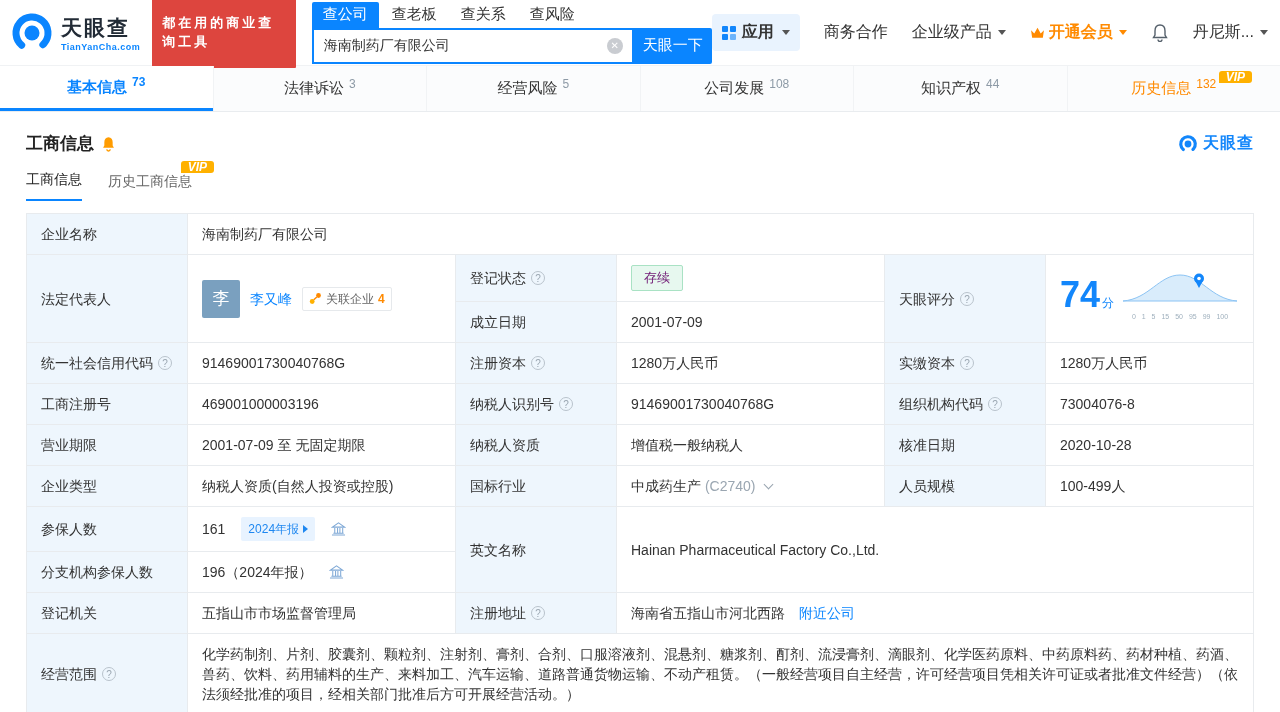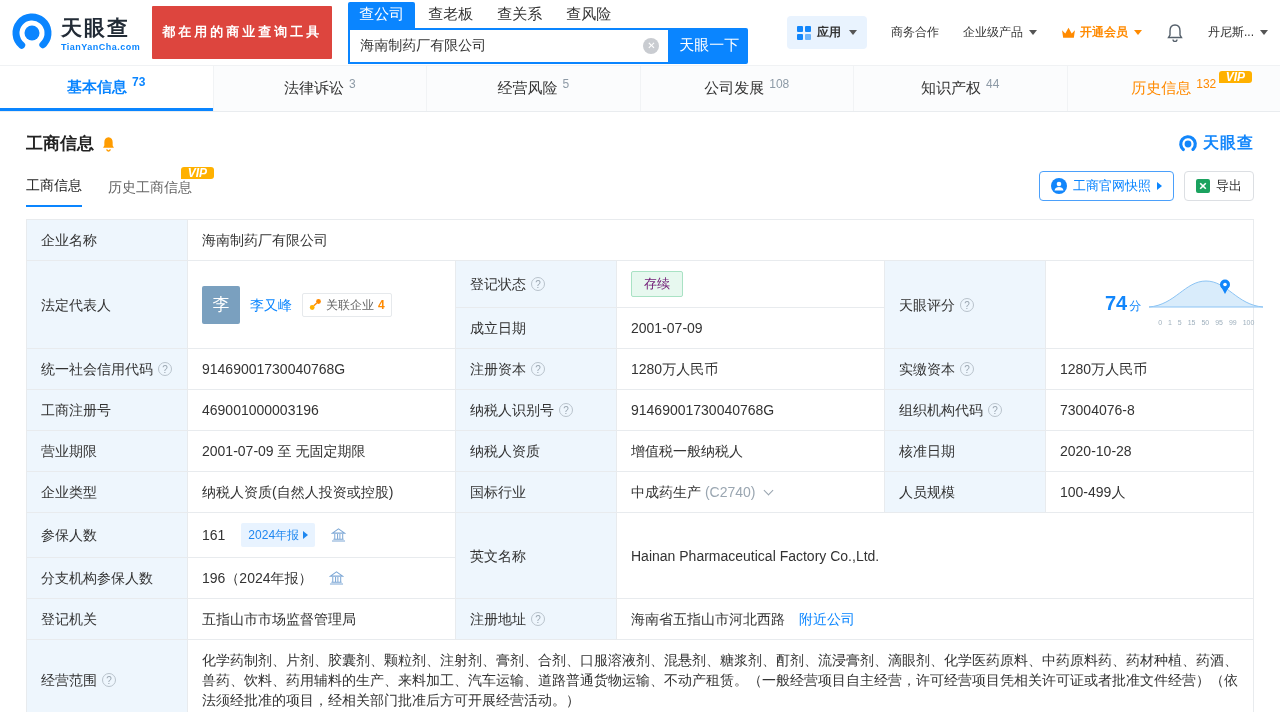--- a/index.html
+++ b/index.html
@@ -19,21 +19,21 @@
   .stab { font-size:15px; color:#333; padding:3px 11px 4px; cursor:pointer; }
   .stab.active { background:#0a85ff; color:#fff; border-radius:2px 2px 0 0; }
   .search-row { display:flex; }
   .search-box { position:relative; width:322px; height:36px; border:2px solid #0a85ff; background:#fff; }
   .search-input { width:100%; height:100%; border:none; outline:none; padding:0 32px 0 10px; font-size:14px; color:#333;
     font-family:"Liberation Sans", sans-serif; }
   .clear { position:absolute; right:9px; top:8px; width:16px; height:16px; border-radius:50%; background:#c9ccd1;
     color:#fff; font-size:10px; line-height:16px; text-align:center; cursor:pointer; }
   .search-btn { width:78px; height:36px; background:#0a85ff; color:#fff; border:none; font-size:15px; cursor:pointer;
     border-radius:0 2px 2px 0; font-family:"Liberation Sans", sans-serif; }
-  .top-nav { margin-left:auto; display:flex; align-items:center; gap:24px; font-size:12px; white-space:nowrap; }
+  .top-nav { margin-left:auto; display:flex; align-items:center; gap:24px; font-size:16px; white-space:nowrap; }
   .app-entry { display:flex; align-items:center; gap:6px; background:#e9f3fe; border-radius:4px; padding:8px 10px; cursor:pointer; font-weight:bold; }
   .nav-item { display:flex; align-items:center; gap:4px; cursor:pointer; color:#333; }
   .nav-item.vip { color:#ff8a00; font-weight:bold; }
   .caret { display:inline-block; width:0; height:0; border-left:4px solid transparent; border-right:4px solid transparent;
     border-top:5px solid #555; margin-left:2px; }
   .nav-item.vip .caret { border-top-color:#ff8a00; }
   .bell-wrap { cursor:pointer; display:flex; align-items:center; }
 
   
   .page-tabs { height:46px; display:flex; background:#fbfcfd; border-bottom:1px solid #e9ecef; }
@@ -81,21 +81,21 @@
   .avatar { width:38px; height:38px; background:#7aa0bf; color:#fff; font-size:17px; border-radius:2px;
     display:inline-flex; align-items:center; justify-content:center; cursor:pointer; flex:none; }
   .rel-badge { display:inline-flex; align-items:center; gap:4px; border:1px solid #e6e9ec; border-radius:2px;
     padding:1px 6px; font-size:12px; color:#666; cursor:pointer; white-space:nowrap; }
   .rel-count { color:#ff8a00; font-weight:bold; }
   .status-badge { display:inline-block; background:#e7f8ef; color:#701a75; border:1px solid #a9e2c4;
     border-radius:2px; padding:2px 12px; font-size:13px; }
   .score-cell { padding:6px 12px; }
   .score-wrap { display:flex; align-items:center; justify-content:space-between; gap:6px; }
   .score-num { color:#1286fb; white-space:nowrap; }
-  .sv { font-size:20px; font-weight:bold;margin-left:45px; }
+  .sv { font-size:36px; font-weight:bold; }
   .su { font-size:12px; margin-left:2px; }
   .score-chart { width:118px; }
   .ticks { font-size:7px; color:#9fb0bd; word-spacing:4px; text-align:center; margin-top:-2px; white-space:nowrap; }
   .inline { display:flex; align-items:center; gap:16px; }
   .report-badge { display:inline-flex; align-items:center; gap:4px; background:#e8f3ff; color:#1e87f0;
     font-size:12px; padding:2px 7px; border-radius:2px; cursor:pointer; white-space:nowrap; }
   .report-badge .arr-r { border-left-color:#1e87f0; }
   .code { color:#9aa6b1; }
   .chev { display:inline-block; width:7px; height:7px; border-right:1.5px solid #98a4af; border-bottom:1.5px solid #98a4af;
     transform:rotate(45deg); margin-left:6px; vertical-align:3px; cursor:pointer; }
@@ -215,38 +215,20 @@
       </svg>
       <span>天眼查</span>
     </div>
   </div>
 
   <div class="sub-tabs">
     <div class="subtab active">工商信息</div>
     <div class="subtab">
       <span>历史工商信息</span>
       <span class="vip-chip">VIP</span>
-    </div>
-    <div class="sub-actions">
-      <button class="btn-snapshot">
-        <svg width="16" height="16" viewBox="0 0 16 16">
-          <circle cx="8" cy="8" r="8" fill="#1286fb"></circle>
-          <circle cx="8" cy="6" r="2.3" fill="#fff"></circle>
-          <path d="M3.5 12.5 C4 9.8 6 9 8 9 C10 9 12 9.8 12.5 12.5 Z" fill="#fff"></path>
-        </svg>
-        <span>工商官网快照</span>
-        <i class="arr-r"></i>
-      </button>
-      <button class="btn-export">
-        <svg width="14" height="14" viewBox="0 0 14 14">
-          <rect width="14" height="14" rx="2" fill="#1ba25f"></rect>
-          <path d="M4.2 4.2 L9.8 9.8 M9.8 4.2 L4.2 9.8" stroke="#fff" stroke-width="1.6"></path>
-        </svg>
-        <span>导出</span>
-      </button>
     </div>
   </div>
 
   <table class="info-table">
     <colgroup>
       <col style="width:161px">
         <col style="width:268px">
         <col style="width:161px">
       <col style="width:268px">
         <col style="width:161px">

